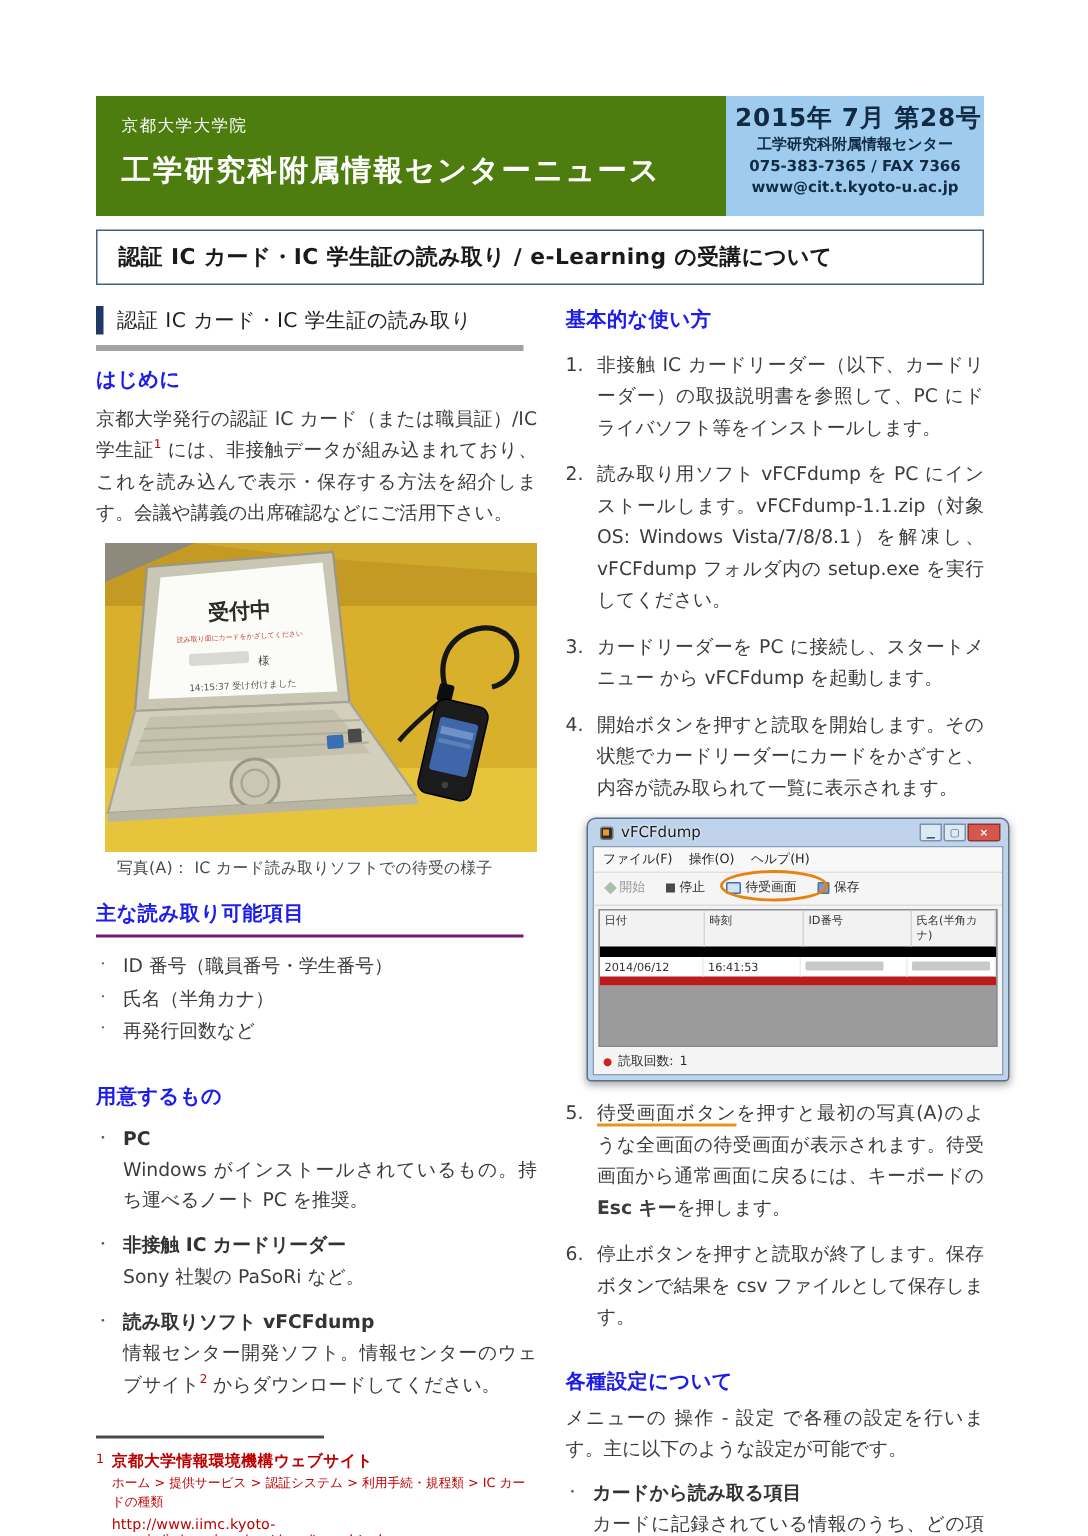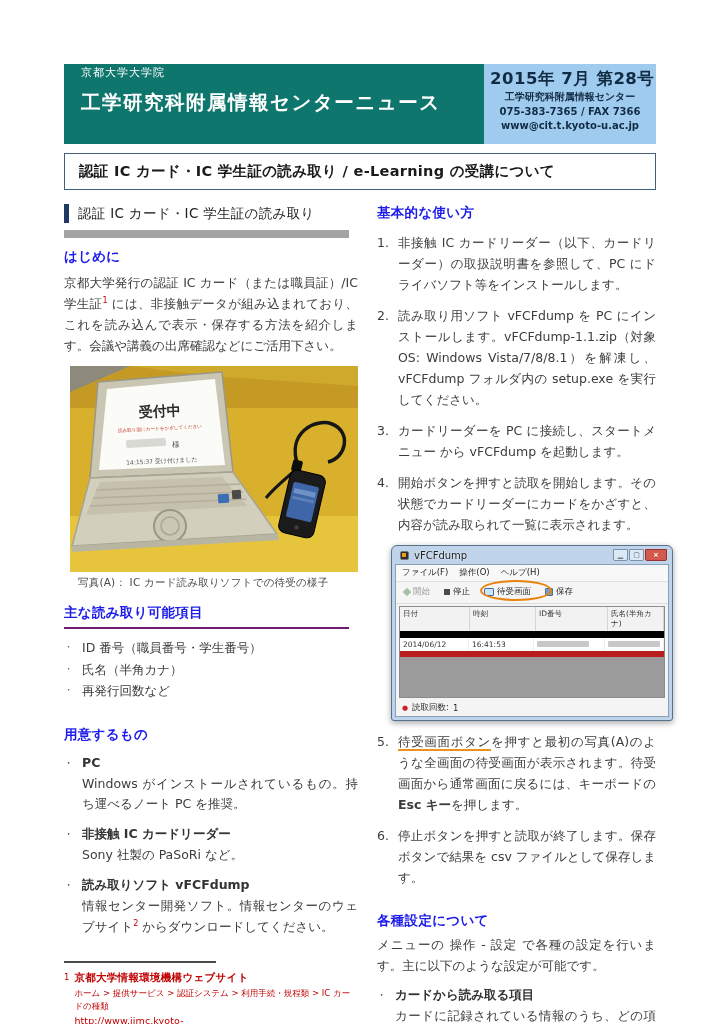--- a/index.html
+++ b/index.html
@@ -5,40 +5,40 @@
   * { margin:0; padding:0; box-sizing:border-box; }
   body { background:#ffffff; }
   .page {
     width:725px; height:1024px; position:relative; background:#ffffff;
     font-family:"DejaVu Sans","Liberation Sans",sans-serif; color:#3c3c3c; overflow:hidden;
   }
   .content { position:absolute; left:64px; top:64px; width:592px; }
 
   
   .header-row { display:flex; height:80px; }
-  .header-main { flex:1; background:#0f766e; color:#ffffff; padding:1px 10px 0 17px; }
+  .header-main { flex:1; background:#4d7c0f; color:#ffffff; padding:12px 10px 0 17px; }
   .org-small { font-size:11px; letter-spacing:1px; }
   .org-title { font-size:19.5px; margin-top:9px; letter-spacing:1.5px; font-weight:bold; }
   .header-side { width:172px; background:#9fccee; color:#122b44; padding:4px 6px 0 6px; text-align:center; }
   .issue { font-size:16.5px; font-weight:bold; letter-spacing:0.5px; white-space:nowrap; }
   .side-line { font-size:10px; line-height:14.5px; font-weight:bold; white-space:nowrap; }
   .doc-title {
     margin-top:9px; border:1.5px solid #44607a; background:#ffffff;
     font-size:14.5px; font-weight:bold; color:#1a1a1a;
     padding:8px 6px 8px 14px; letter-spacing:0.3px;
   }
 
   
   .columns { display:flex; margin-top:14px; gap:19px; }
   .col-left  { width:294px; }
   .col-right { width:279px; }
 
   .section-header {
     display:flex; align-items:center; gap:9px;
-    border-bottom:8px solid #a3a3a3; padding-bottom:7px; width:285px;
+    border-bottom:4px solid #a3a3a3; padding-bottom:7px; width:285px;
   }
   .section-bar { width:5px; height:19px; background:#203864; }
   .section-title { font-size:13.5px; color:#1f1f1f; letter-spacing:0.3px; }
 
   .h-blue { color:#1c1ceb; font-weight:bold; font-size:13.5px; letter-spacing:0.3px; }
   .h-underline { border-bottom:2px solid #701a75; padding-bottom:5px; width:285px; }
 
   .body-text { font-size:12.5px; line-height:1.68; text-align:justify; color:#3c3c3c; }
   .sup-red { color:#c00000; font-size:8px; vertical-align:super; line-height:1; }
 

